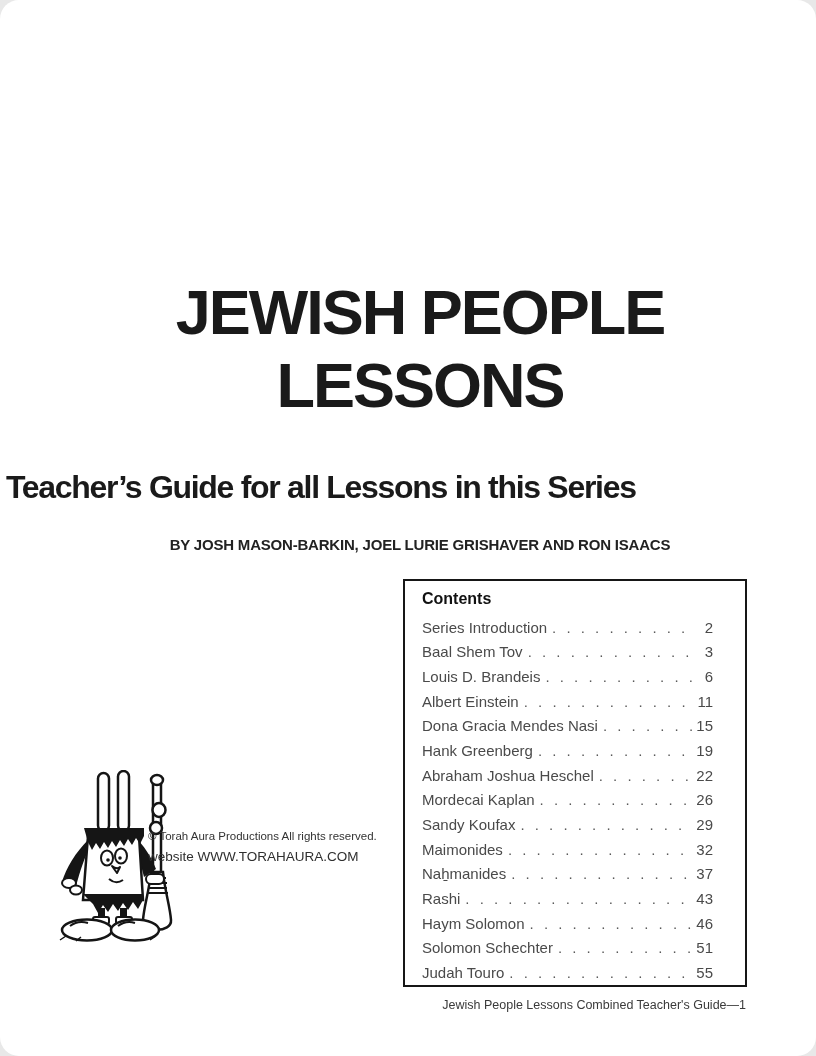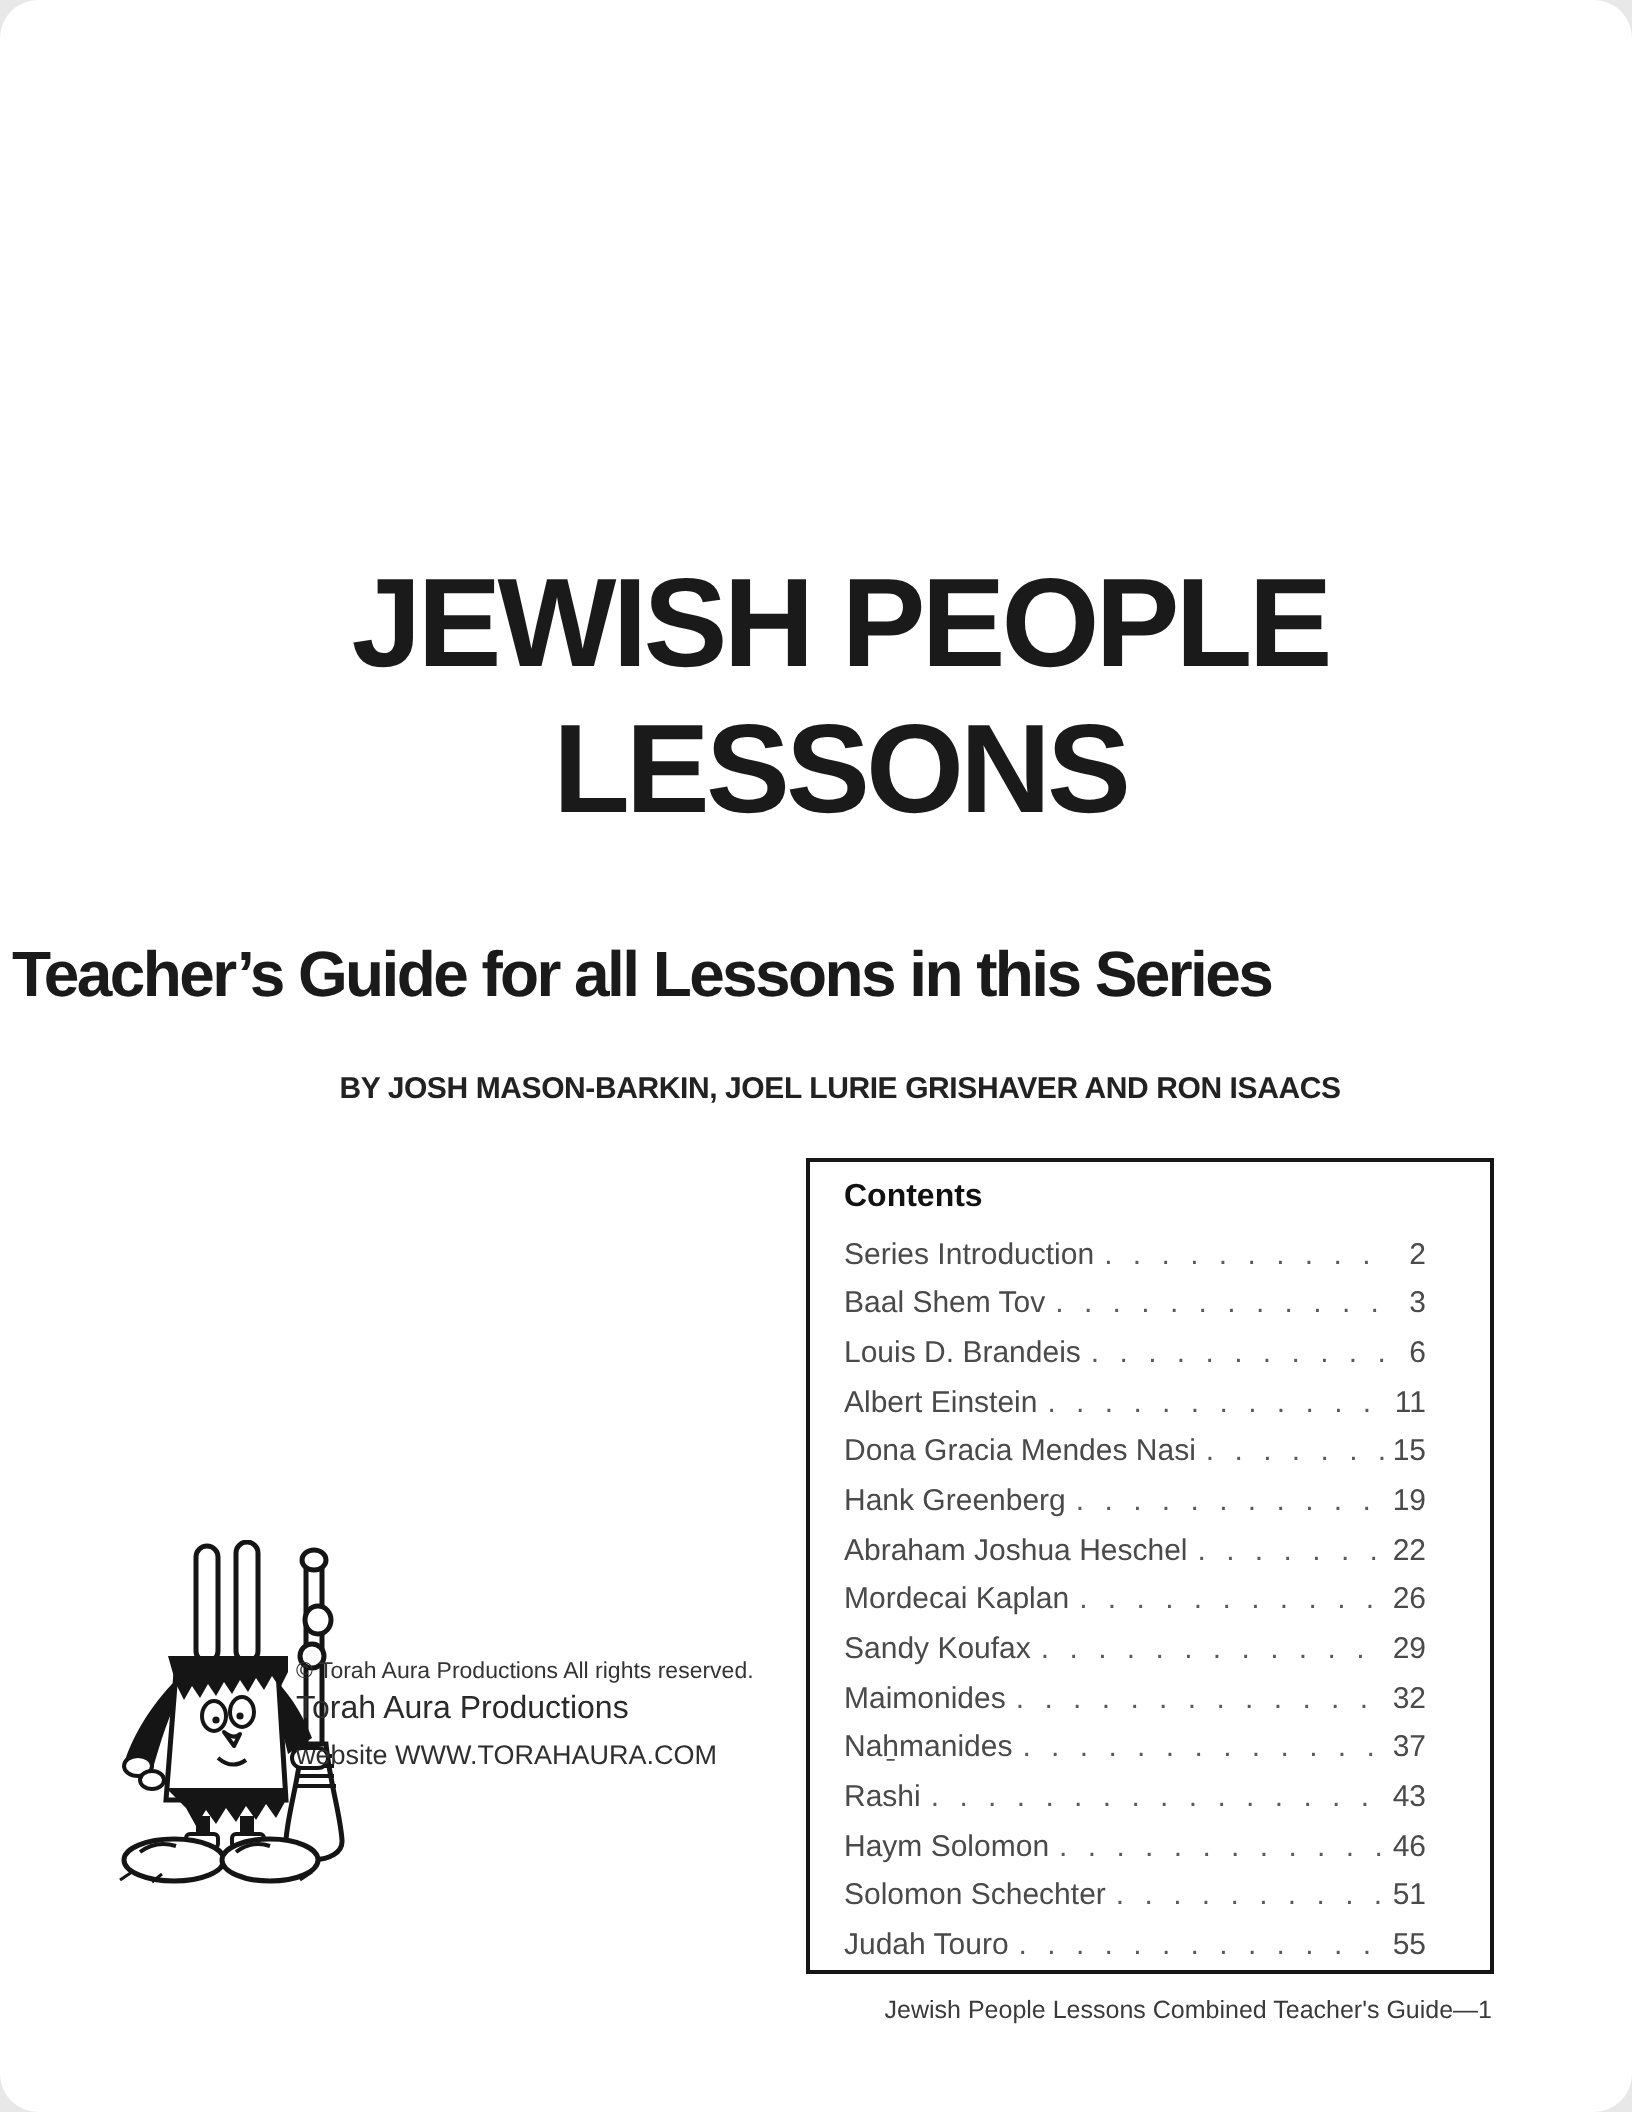--- a/index.html
+++ b/index.html
@@ -267,19 +267,18 @@
 
       <ellipse cx="41" cy="160" rx="25" ry="10.5" fill="#fff" stroke="#151515" stroke-width="2.5"></ellipse>
       <ellipse cx="89" cy="160" rx="24" ry="10.5" fill="#fff" stroke="#151515" stroke-width="2.5"></ellipse>
       <path d="M24,156 q8,-6 18,-3 M72,156 q8,-6 17,-3" fill="none" stroke="#151515" stroke-width="2"></path>
       <path d="M14,170 l6,-4 M30,171 l5,-4 M104,170 l6,-4" stroke="#151515" stroke-width="1.5"></path>
     </svg>
   </div>
 
   <div class="publisher">
     <div class="pub-copyright">© Torah Aura Productions All rights reserved.</div>
-    <div class="pub-name">Torah Aura Productions</div>
     <div class="pub-line">website WWW.TORAHAURA.COM</div>
   </div>
 
   <div class="footer">Jewish People Lessons Combined Teacher's Guide—1</div>
 
 </div>
 
 </body></html>

